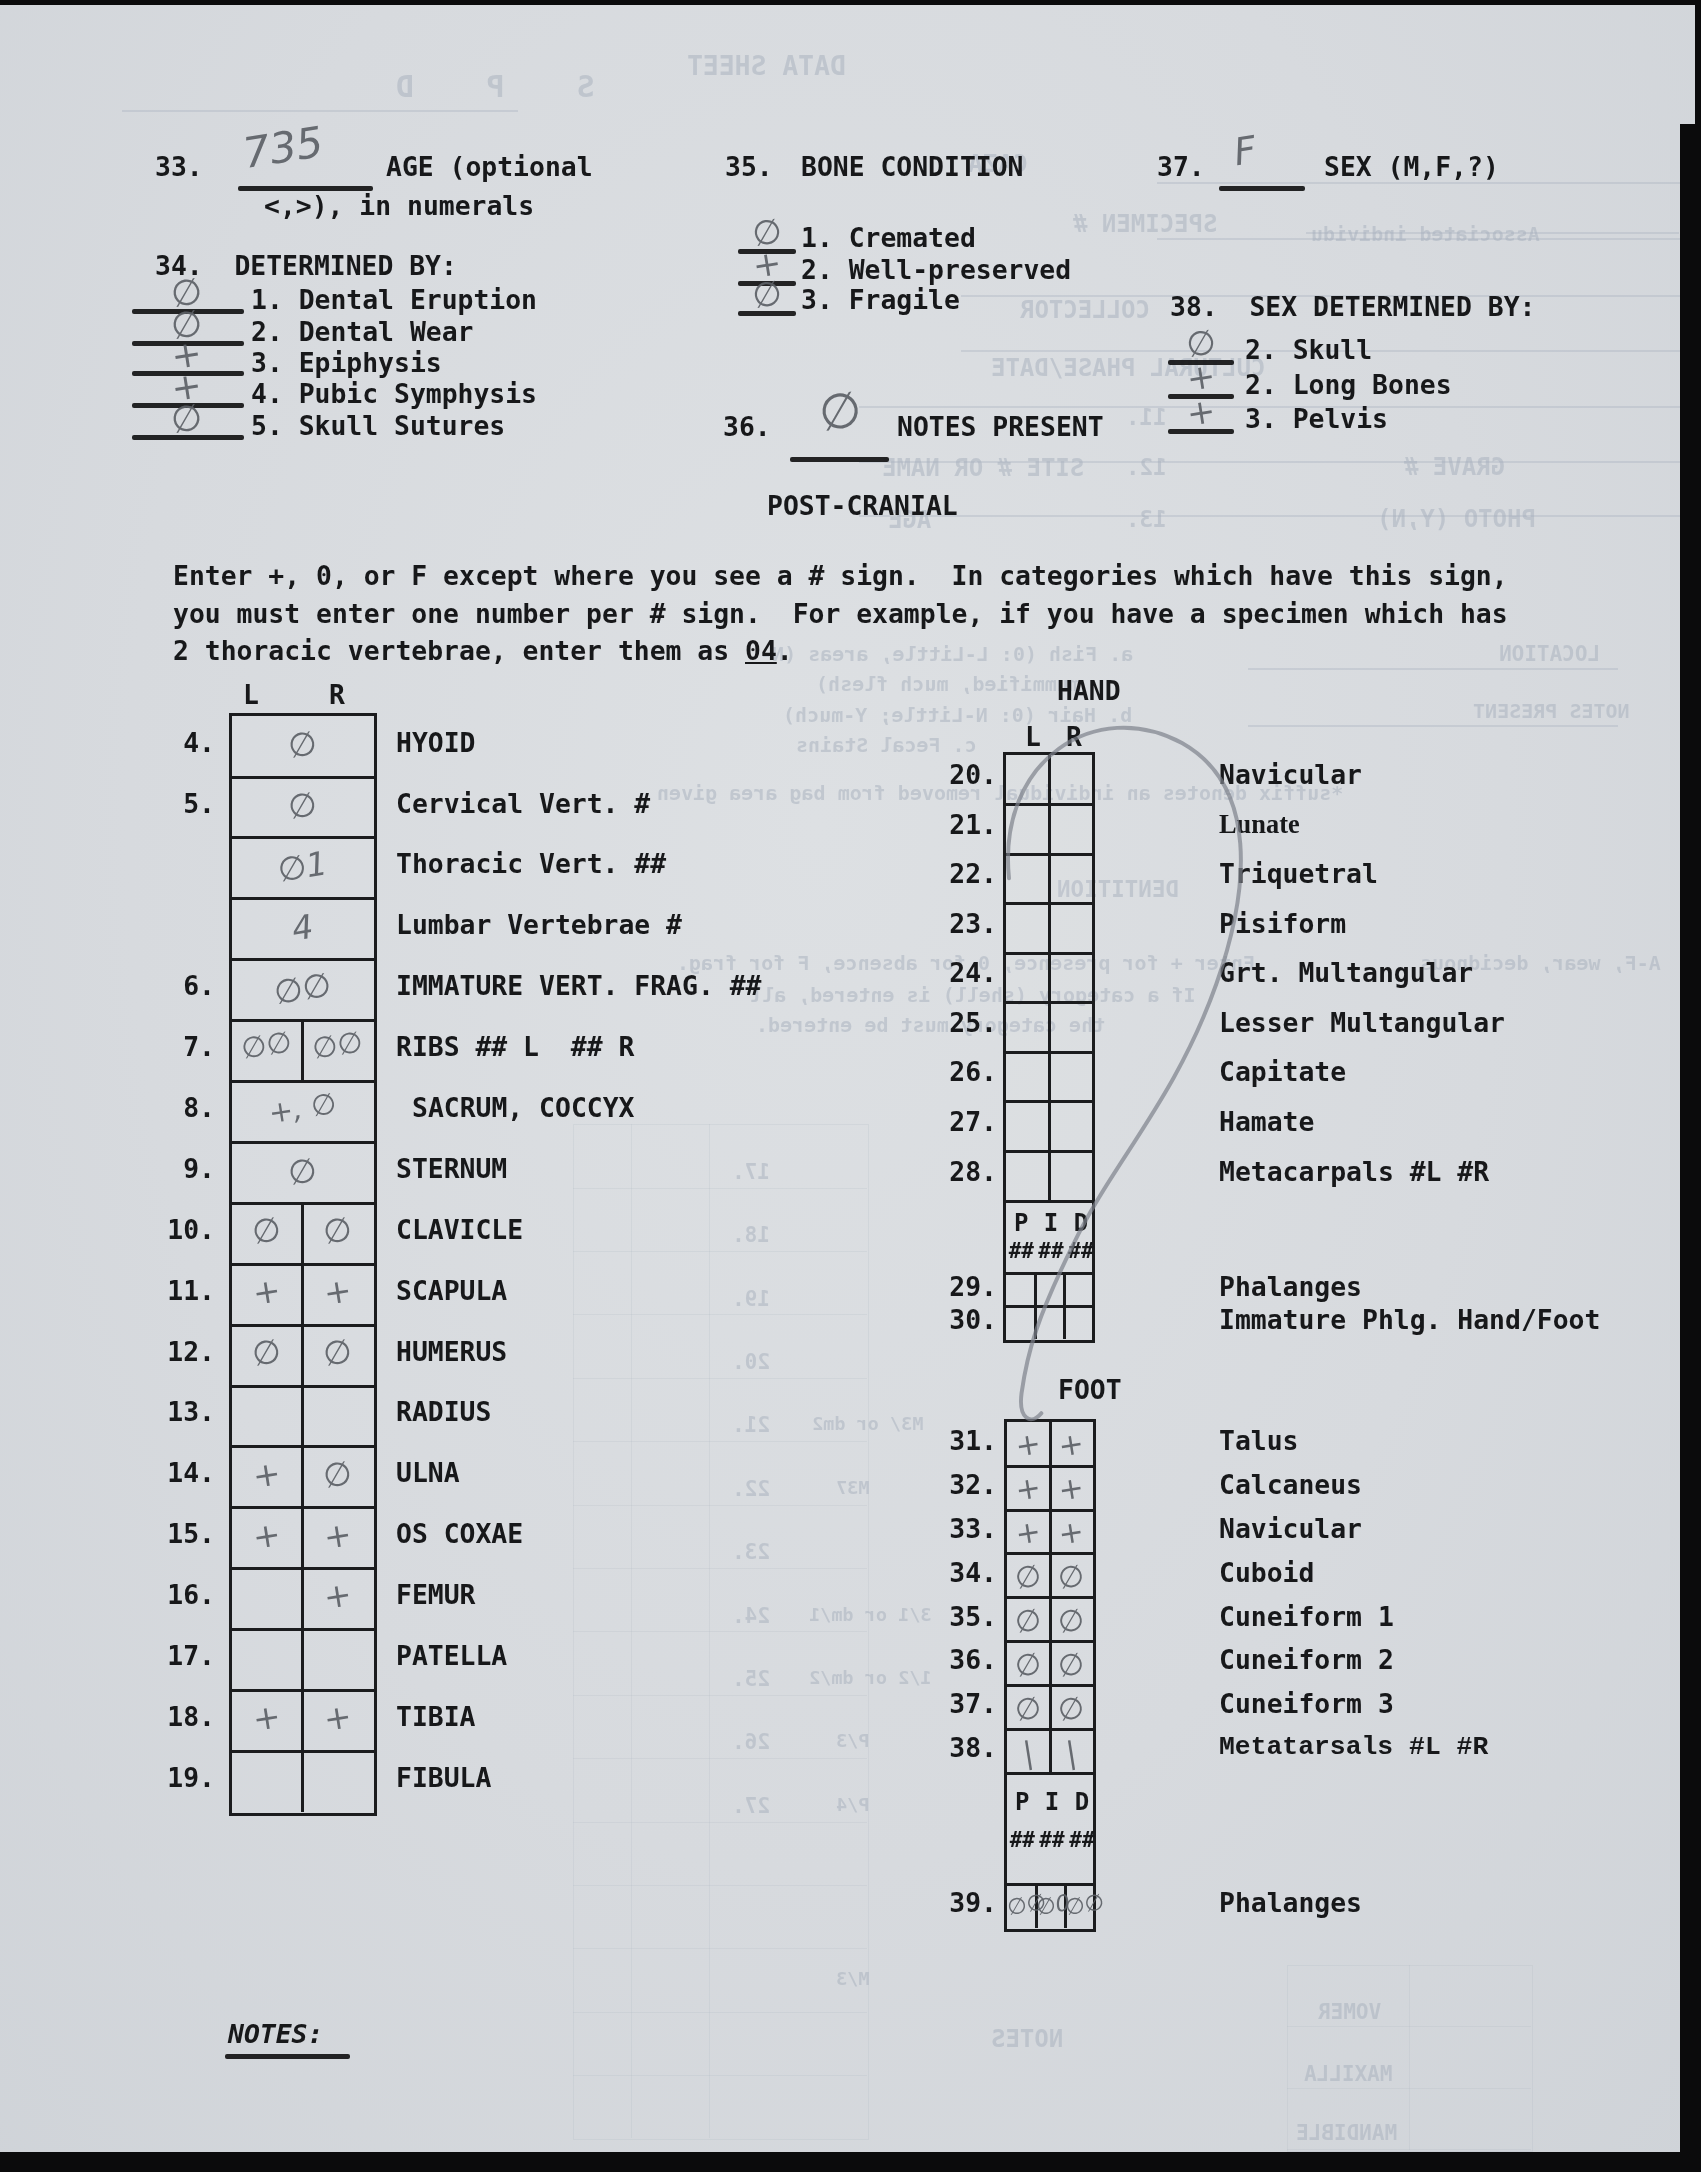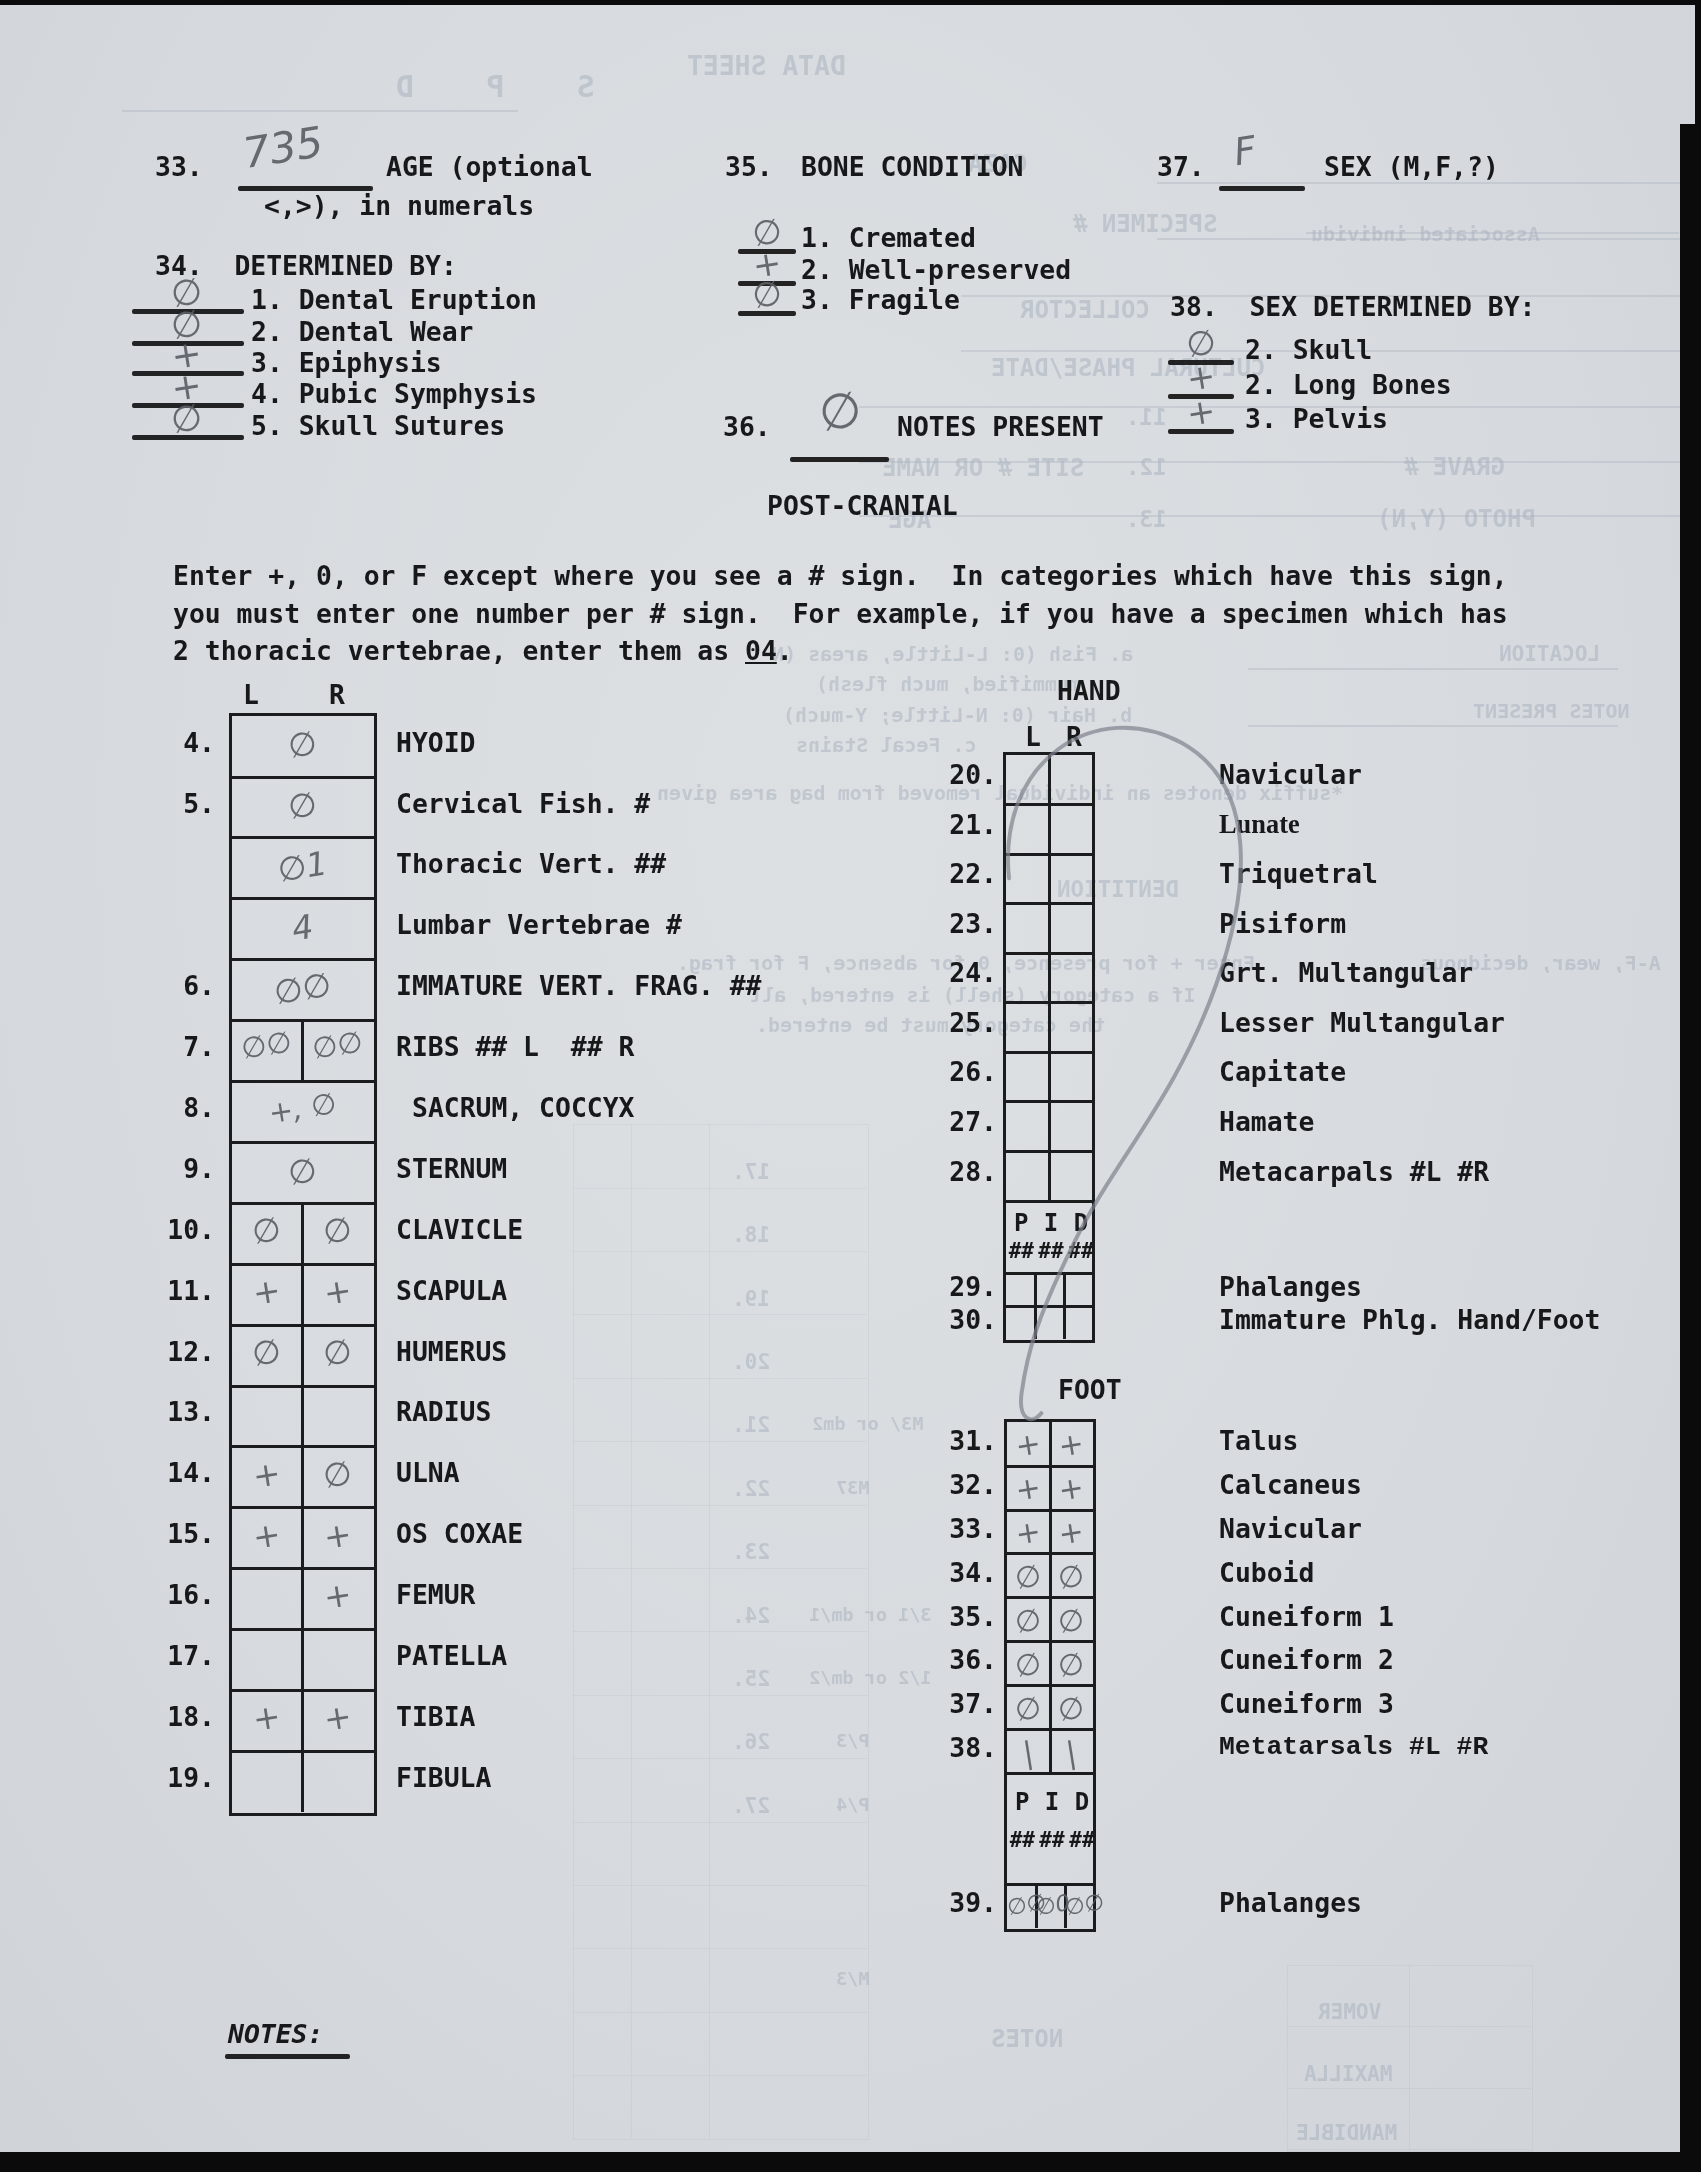--- a/index.html
+++ b/index.html
@@ -221,21 +221,21 @@
         <div class="tline" style="top: 973px;"></div>
         <div class="tdiv" style="left: 69px; top: 974px; height: 61px;"></div>
         <div class="hw" style="left: 0px; top: 982px; width: 69px; text-align: center; font-size: 33px;">+</div>
         <div class="hw" style="left: 71px; top: 982px; width: 69px; text-align: center; font-size: 33px;">+</div>
         <div class="tline" style="top: 1034px;"></div>
         <div class="tdiv" style="left: 69px; top: 1035px; height: 61px;"></div>
       </div>
       <div class="t" style="left: 157px; top: 727px; width: 58px; text-align: right;">4.</div>
       <div class="t" style="left: 396px; top: 727px;">HYOID</div>
       <div class="t" style="left: 157px; top: 788px; width: 58px; text-align: right;">5.</div>
-      <div class="t" style="left: 396px; top: 788px;">Cervical Fish. #</div>
+      <div class="t" style="left: 396px; top: 788px;">Cervical Vert. #</div>
       <div class="t" style="left: 396px; top: 848px;">Thoracic Vert. ##</div>
       <div class="t" style="left: 396px; top: 909px;">Lumbar Vertebrae #</div>
       <div class="t" style="left: 157px; top: 970px; width: 58px; text-align: right;">6.</div>
       <div class="t" style="left: 396px; top: 970px;">IMMATURE VERT. FRAG. ##</div>
       <div class="t" style="left: 157px; top: 1031px; width: 58px; text-align: right;">7.</div>
       <div class="t" style="left: 396px; top: 1031px;">RIBS ## L  ## R</div>
       <div class="t" style="left: 157px; top: 1092px; width: 58px; text-align: right;">8.</div>
       <div class="t" style="left: 412px; top: 1092px;">SACRUM, COCCYX</div>
       <div class="t" style="left: 157px; top: 1153px; width: 58px; text-align: right;">9.</div>
       <div class="t" style="left: 396px; top: 1153px;">STERNUM</div>

